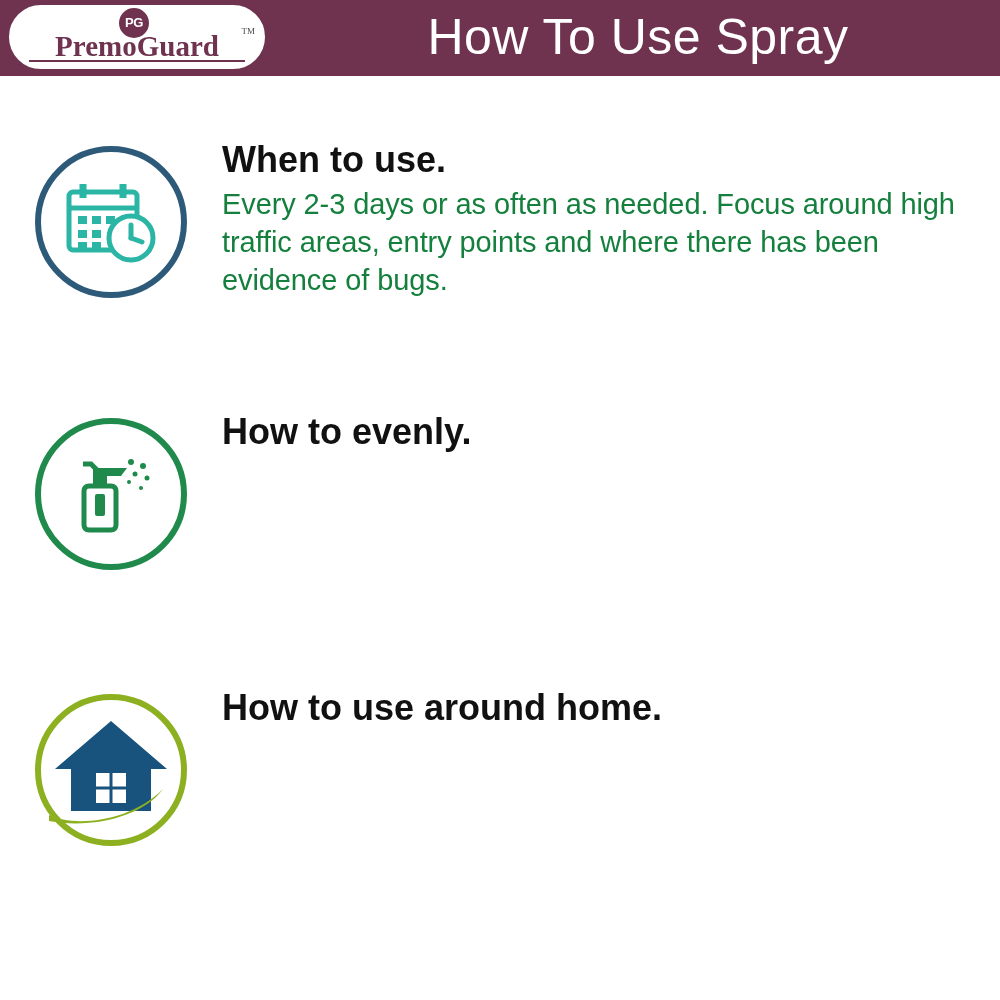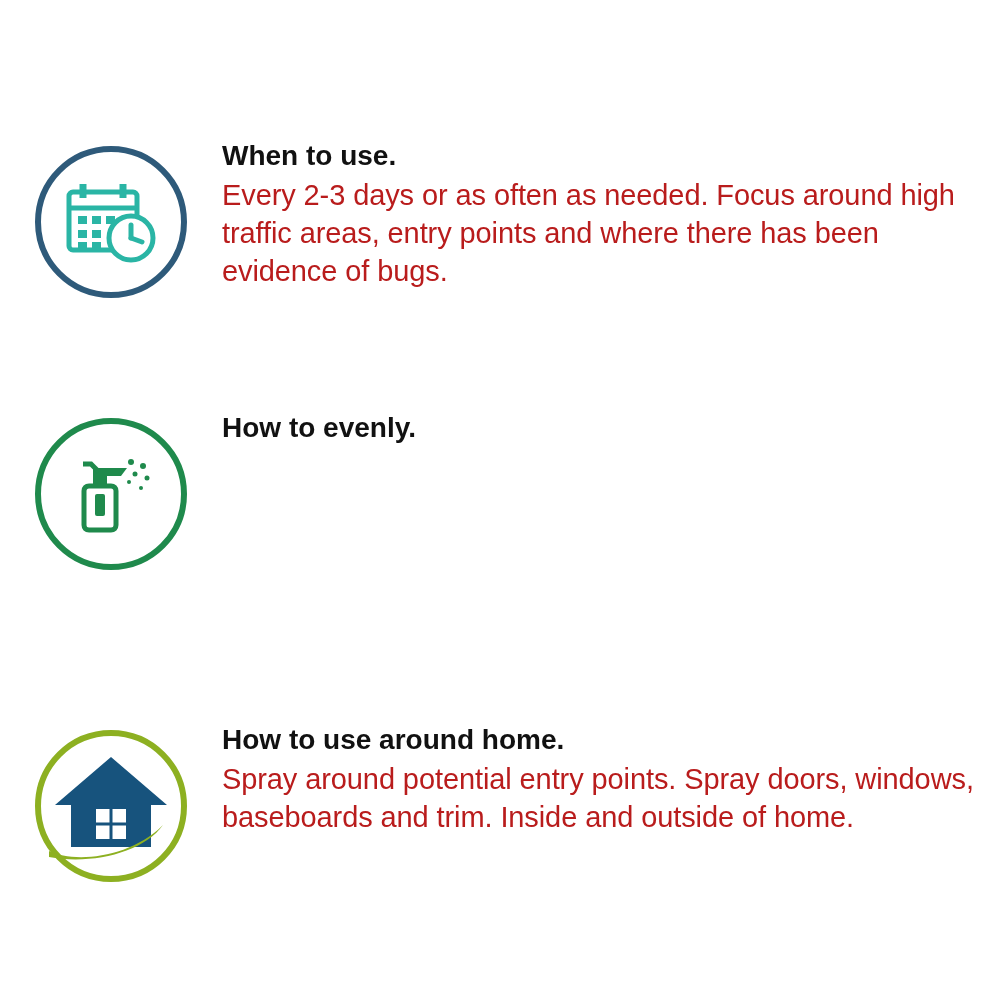--- a/index.html
+++ b/index.html
@@ -132,42 +132,55 @@
   }
   .c1 { border: 6px solid #2e5a7a; }
   .c2 { border: 6px solid #1f8a4c; }
   .c3 { border: 6px solid #8db021; }
 
   .text-col {
     flex: 1 1 auto;
     padding-right: 22px;
   }
   .sec-title {
-    font-size: 28px;
+    font-size: 36px;
     font-weight: bold;
     color: #111111;
     line-height: 1.12;
     margin-bottom: 6px;
   }
   .sec-body {
     font-size: 29px;
-    color: #b91c1c;
+    color: #15803d;
     line-height: 1.30;
     letter-spacing: -0.1px;
   }
 
   .s1 { top: 140px; }
   .s2 { top: 412px; }
-  .s3 { top: 724px; }
+  .s3 { top: 688px; }
 </style>
 </head>
 <body>
 
 <div class="page">
 
+  <div class="header">
+    <div class="logo-wrap">
+      <div class="logo-inner">
+        <div class="logo-badge">PG</div>
+        <div class="logo-rule"></div>
+        <div class="logo-text">
+          <span>Premo</span><span>Guard</span>
+        </div>
+        <div class="logo-tm">TM</div>
+      </div>
+    </div>
+    <h1 class="header-title">How To Use Spray</h1>
+  </div>
 
   <div class="section s1">
     <div class="icon-col">
       <div class="circle c1">
         <svg width="104" height="104" viewBox="0 0 104 104" aria-hidden="true">
           <g fill="none" stroke="#2ab5a5" stroke-width="5">
             <rect x="10" y="22" width="68" height="58" rx="4"></rect>
             <line x1="10" y1="38" x2="78" y2="38"></line>
             <line x1="24" y1="14" x2="24" y2="28" stroke-width="7"></line>
             <line x1="64" y1="14" x2="64" y2="28" stroke-width="7"></line>
@@ -230,17 +243,16 @@
           <path d="M64 10 L120 58 H104 V100 H24 V58 H8 Z" fill="#17537d"></path>
           <rect x="49" y="62" width="30" height="30" fill="#ffffff"></rect>
           <rect x="62.5" y="62" width="3" height="30" fill="#17537d"></rect>
           <rect x="49" y="75.5" width="30" height="3" fill="#17537d"></rect>
           <path d="M2 104 C26 116 82 112 116 78 C96 106 44 118 2 110 Z" fill="#8db021"></path>
         </svg>
       </div>
     </div>
     <div class="text-col">
       <div class="sec-title">How to use around home.</div>
-      <div class="sec-body">Spray around potential entry points. Spray doors, windows, baseboards and trim. Inside and outside of home.</div>
     </div>
   </div>
 
 </div>
 
 </body></html>

